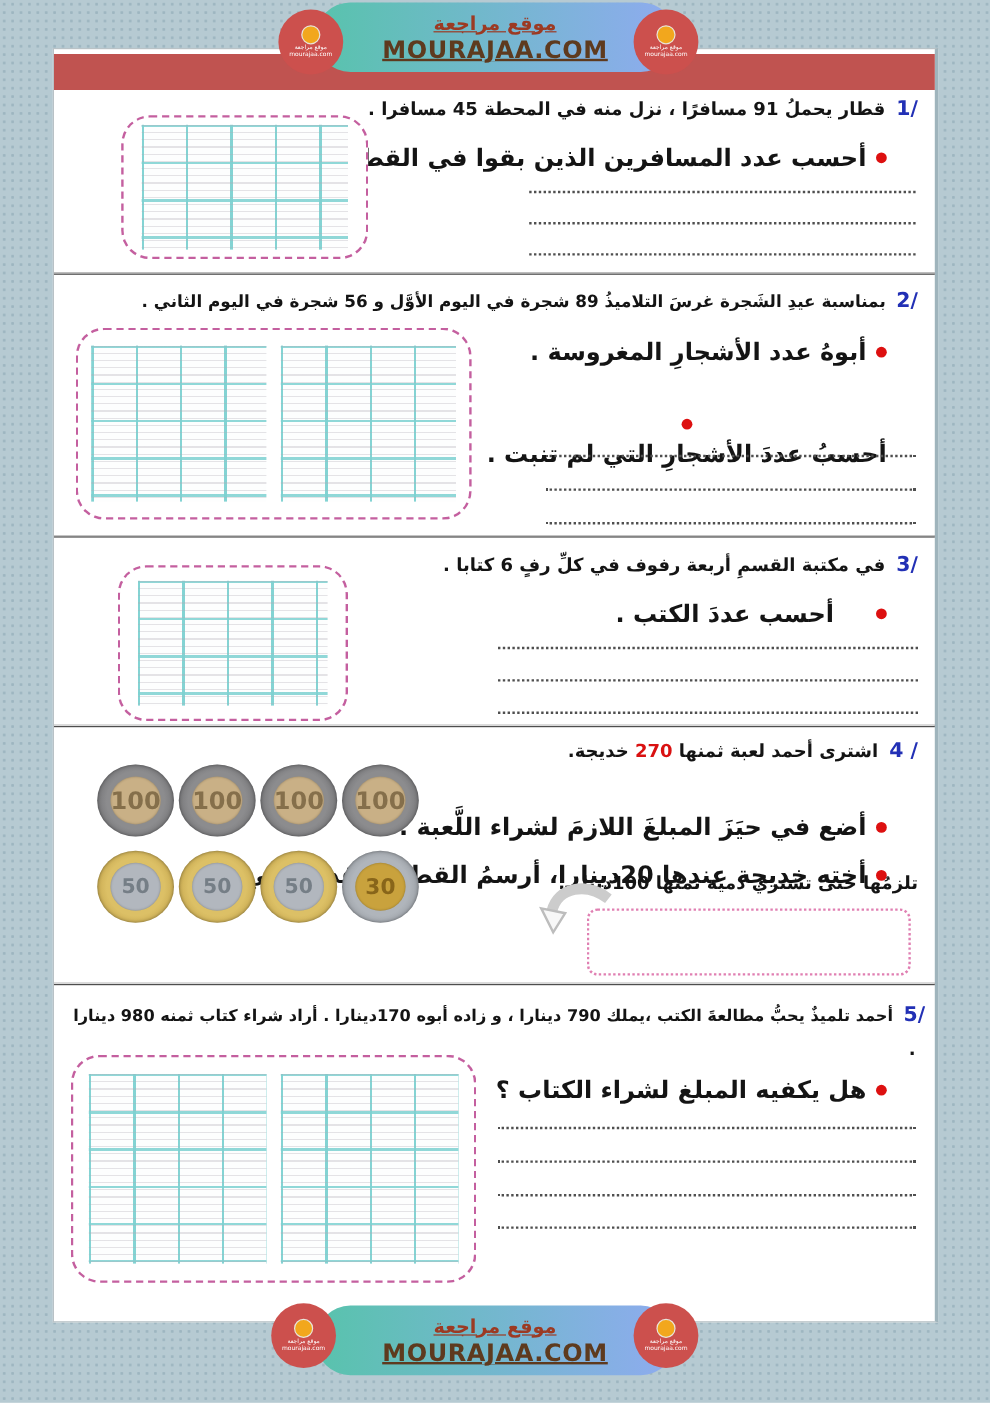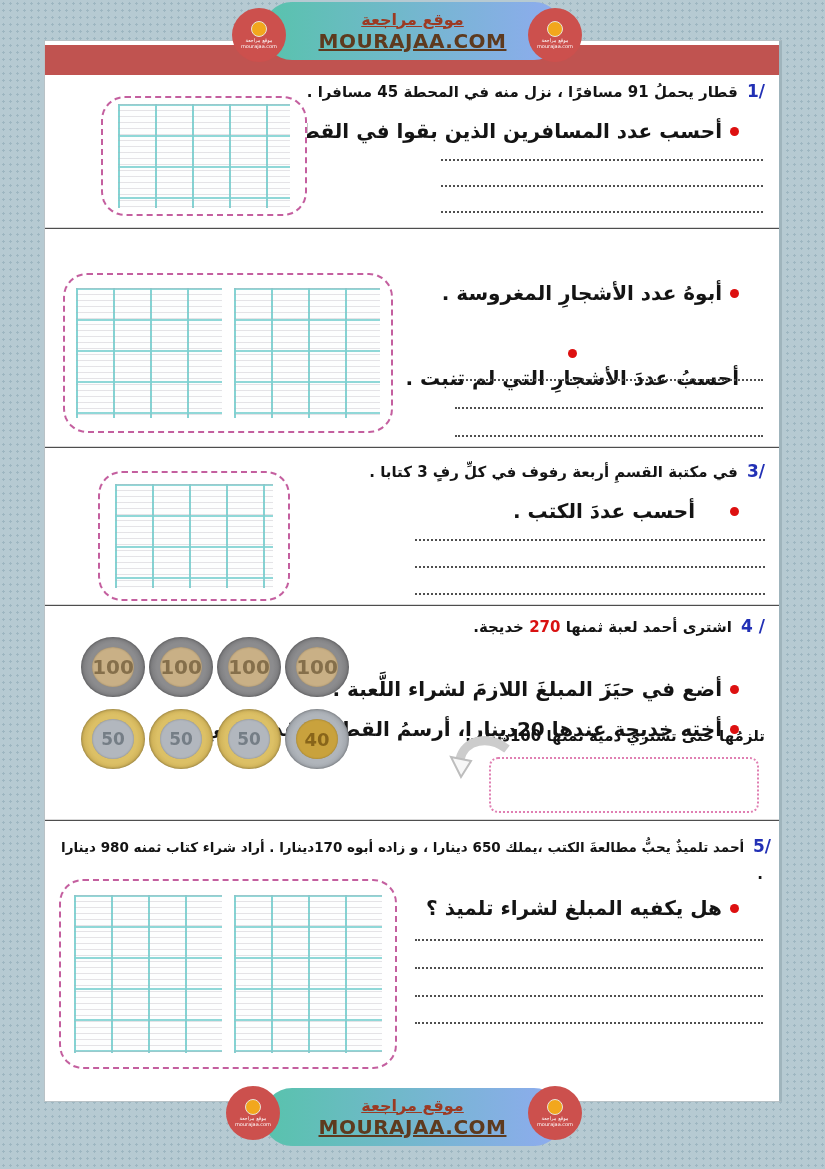--- a/index.html
+++ b/index.html
@@ -105,40 +105,44 @@
       <span class="bullet-text">أحسب عدد المسافرين الذين بقوا في القطار.</span>
     </div>
     <div class="dash-box" style="left:56px; top:55px; width:206px; height:120px;">
       <div class="grid-paper" style="width:172px; height:104px;"></div>
     </div>
     <div class="dotline" style="left:396px; right:16px; top:118px;"></div>
     <div class="dotline" style="left:396px; right:16px; top:144px;"></div>
     <div class="dotline" style="left:396px; right:16px; top:170px;"></div>
     <div class="separator" style="top:186px;"></div>
 
+    <div class="line" style="top:200px; right:14px; font-size:14px;">
+      <span class="exnum">2/</span>
+      <span>بمناسبة عيدِ الشَجرة غرسَ التلاميذُ 89 شجرة في اليوم الأوَّل و 56 شجرة في اليوم الثاني .</span>
+    </div>
     <div class="bullet-row" style="top:240px; right:40px;">
       <span class="bullet-dot"></span>
       <span class="bullet-text">أبوهُ عدد الأشجارِ المغروسة .</span>
     </div>
     <div class="bullet-row" style="top:308px; right:40px;flex-direction:column;">
       <span class="bullet-dot"></span>
       <span class="bullet-text">أحسبُ عددَ الأشجارِ التي لم تنبت .</span>
     </div>
     <div class="dash-box" style="left:18px; top:232px; width:330px; height:160px;">
       <div class="grid-paper" style="width:146px; height:130px;"></div>
       <div class="grid-paper" style="width:146px; height:130px;"></div>
     </div>
     <div class="dotline" style="left:410px; right:16px; top:338px;"></div>
     <div class="dotline" style="left:410px; right:16px; top:366px;"></div>
     <div class="dotline" style="left:410px; right:16px; top:394px;"></div>
     <div class="separator" style="top:405px;"></div>
 
     <div class="line" style="top:420px; right:14px;">
       <span class="exnum">3/</span>
-      <span>في مكتبة القسمِ أربعة رفوف في كلِّ رفٍ 3 كتابا .</span>
+      <span>في مكتبة القسمِ أربعة رفوف في كلِّ رفٍ 6 كتابا .</span>
     </div>
     <div class="bullet-row" style="top:458px; right:40px;gap:35px;">
       <span class="bullet-dot"></span>
       <span class="bullet-text">أحسب عددَ الكتب .</span>
     </div>
     <div class="dash-box" style="left:53px; top:430px; width:192px; height:130px;">
       <div class="grid-paper" style="width:158px; height:104px;"></div>
     </div>
     <div class="dotline" style="left:370px; right:14px; top:498px;"></div>
     <div class="dotline" style="left:370px; right:14px; top:525px;"></div>
@@ -179,41 +183,41 @@
       <div class="coin coin-50">
           <div class="core">50</div>
         </div>
       <div class="coin coin-50">
           <div class="core">50</div>
         </div>
       <div class="coin coin-50">
           <div class="core">50</div>
         </div>
       <div class="coin coin-20">
-          <div class="core">40</div>
+          <div class="core">30</div>
         </div>
     </div>
 
     <svg class="arrow-svg" style="left:404px; top:692px;" width="62" height="62" viewBox="0 0 62 62">
       <path d="M58 16 C 40 2, 16 6, 11 26" fill="none" stroke="#cccccc" stroke-width="9" stroke-linecap="butt"></path>
       <path d="M2 24 L 22 28 L 12 44 Z" fill="#f7f7f7" stroke="#bdbdbd" stroke-width="2"></path>
     </svg>
     <div class="answer-box" style="left:444px; top:716px; width:270px; height:56px;"></div>
     <div class="separator" style="top:778px;"></div>
 
     <div class="line" style="top:795px; right:8px; left:4px; font-size:13.5px; overflow:hidden;">
       <span class="exnum">5/</span>
-      <span>أحمد تلميذٌ يحبُّ مطالعةَ الكتب ،يملك 650 دينارا ، و زاده أبوه 170دينارا . أراد شراء كتاب ثمنه 980  دينارا</span>
+      <span>أحمد تلميذٌ يحبُّ مطالعةَ الكتب ،يملك 790 دينارا ، و زاده أبوه 170دينارا . أراد شراء كتاب ثمنه 980  دينارا</span>
     </div>
     <div class="line" style="top:824px; right:16px;">
       <span>.</span>
     </div>
     <div class="bullet-row" style="top:855px; right:40px;">
       <span class="bullet-dot"></span>
-      <span class="bullet-text">هل يكفيه المبلغ لشراء تلميذ ؟</span>
+      <span class="bullet-text">هل يكفيه المبلغ لشراء الكتاب ؟</span>
     </div>
     <div class="dash-box" style="left:14px; top:838px; width:338px; height:190px;">
       <div class="grid-paper" style="width:148px; height:158px;"></div>
       <div class="grid-paper" style="width:148px; height:158px;"></div>
     </div>
     <div class="dotline" style="left:370px; right:16px; top:898px;"></div>
     <div class="dotline" style="left:370px; right:16px; top:926px;"></div>
     <div class="dotline" style="left:370px; right:16px; top:954px;"></div>
     <div class="dotline" style="left:370px; right:16px; top:981px;"></div>
   </div>

